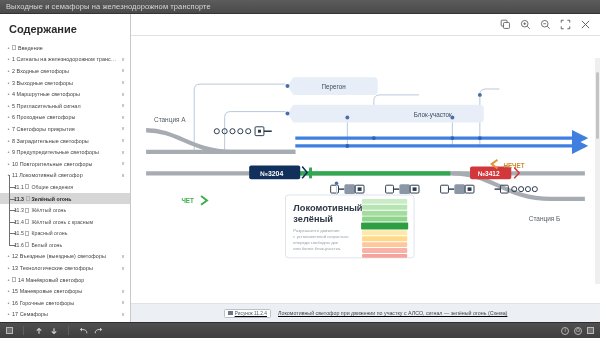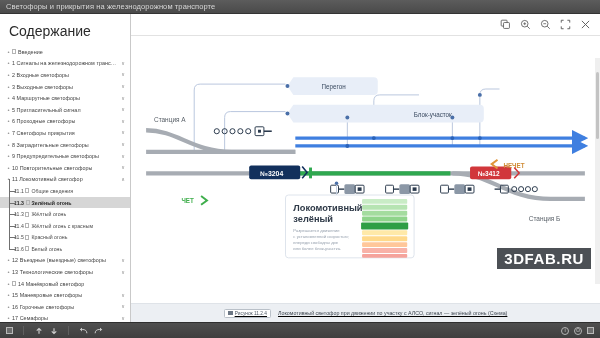--- a/index.html
+++ b/index.html
@@ -44,24 +44,24 @@
   .sidebar {
     width: 131px;
     background: #ffffff;
     border-right: 1px solid #c9c9c9;
     display: flex; flex-direction: column;
     flex: none;
     position: relative;
     overflow: hidden;
   }
   .sidebar-title {
-    font-size: 14px;
+    font-size: 11px;
     color: #2b2b2b;
     padding: 9px 0 7px 9px;
-    font-weight: 400;
+    font-weight: 700;
     flex: none;
   }
   .toc {
     flex: 1;
     overflow: hidden;
     padding-bottom: 4px;
   }
   .toc-row {
     display: flex; align-items: center;
     min-height: 11.6px;
@@ -253,21 +253,21 @@
     display: flex; align-items: center; justify-content: center;
     line-height: 1;
   }
 </style>
 </head>
 <body>
 
 <div class="app">
 
   <div class="titlebar">
-    <div class="titlebar-text">Светофоры и прикрытия на железнодорожном транспорте</div>
+    <div class="titlebar-text">Выходные и семафоры на железнодорожном транспорте</div>
   </div>
 
   <div class="body">
 
     <aside class="sidebar">
       <div class="sidebar-title">Содержание</div>
       <div class="toc" id="toc-list">
           <div class="toc-row">
             <span class="toc-bullet">•</span>
             <span class="toc-label"><span class="toc-doc-icon"></span>Введение</span>
@@ -568,21 +568,20 @@
               <rect x="227" y="190" width="48" height="7" rx="1" fill="#2e9e45"></rect>
               <rect x="228" y="198" width="46" height="5" rx="1" fill="#ffe9a8"></rect>
               <rect x="228" y="204" width="46" height="5" rx="1" fill="#ffd98a"></rect>
               <rect x="228" y="210" width="46" height="5" rx="1" fill="#ffc79a"></rect>
               <rect x="228" y="216" width="46" height="5" rx="1" fill="#f8b2a8"></rect>
               <rect x="228" y="222" width="46" height="4" rx="1" fill="#f5a39c"></rect>
             </g>
           </g>
         </svg>
 
-        <div class="watermark">3DFAB.RU</div>
         <div class="vscroll">
           <div class="thumb"></div>
         </div>
       </div>
 
       <div class="caption-bar">
         <div class="caption-chip">
           <span class="mini"></span>
           <span>Рисунок 11.2.4</span>
         </div>

